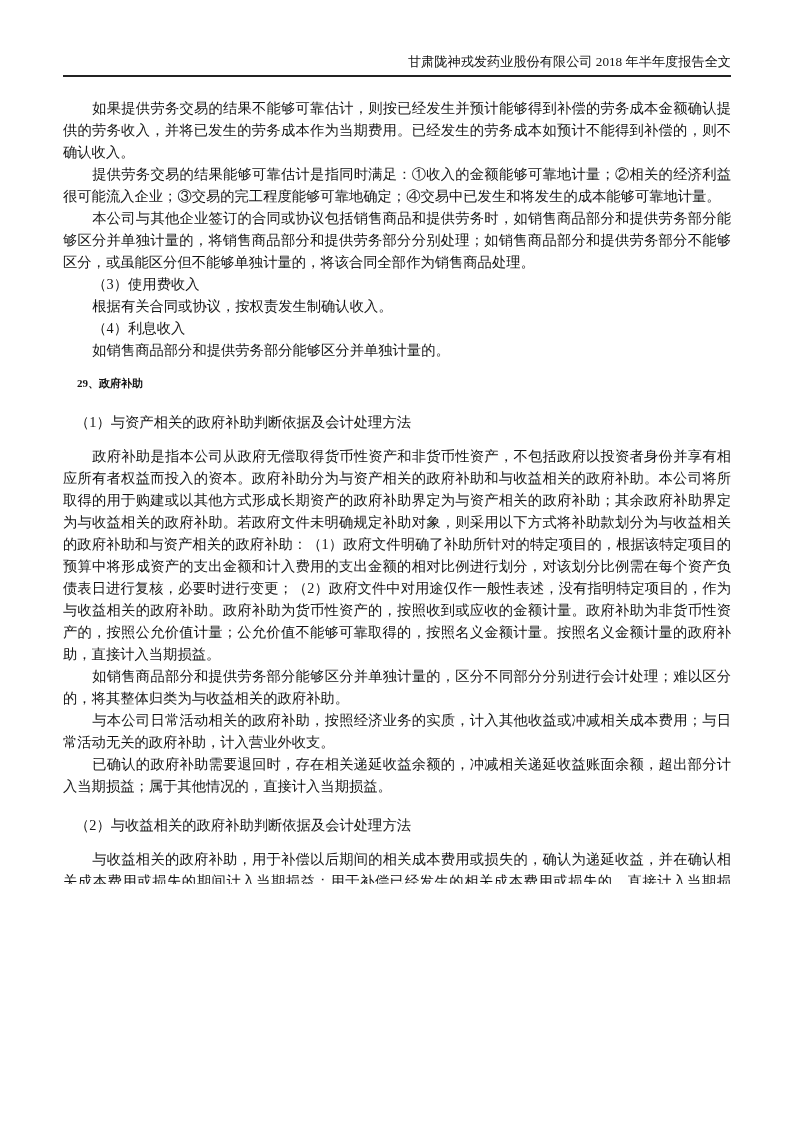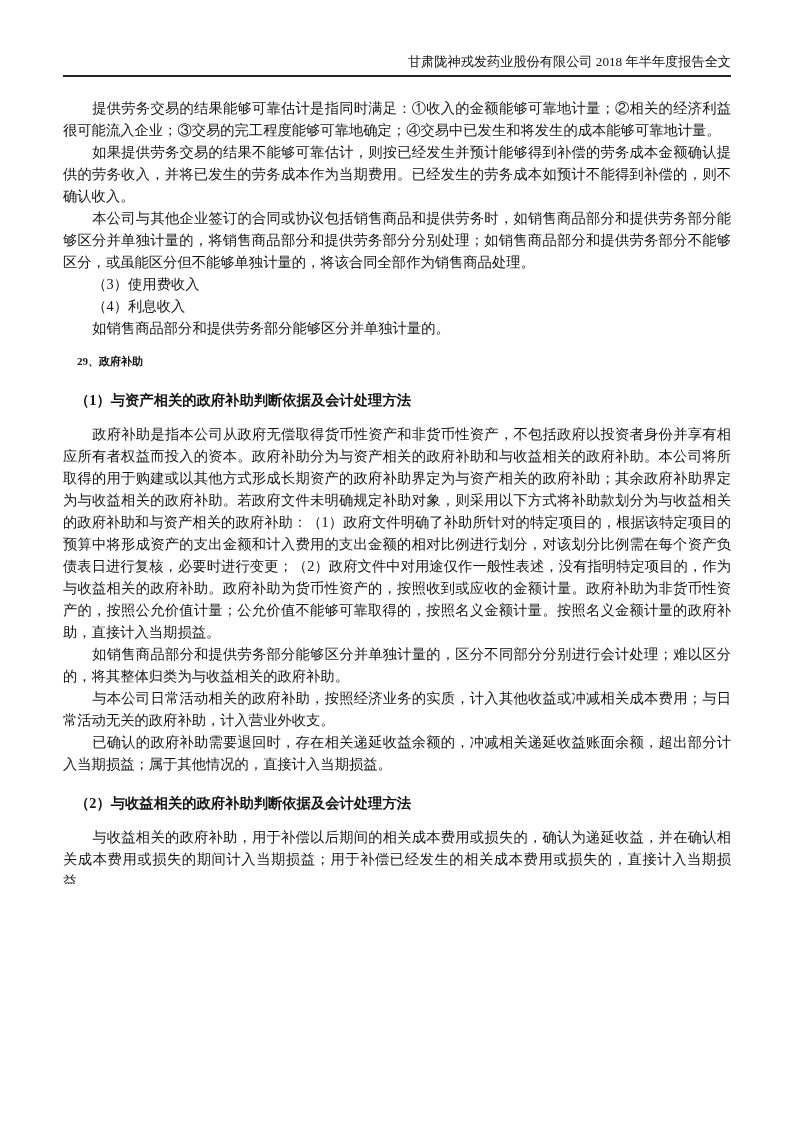--- a/index.html
+++ b/index.html
@@ -37,21 +37,21 @@
     text-indent: 2.05em;
   }
   .h2 {
     font-size: 11px;
     font-weight: bold;
     margin: 11px 0 0 14px;
     line-height: 22px;
   }
   .h3 {
     font-size: 14.3px;
-    font-weight: bold;
+    font-weight: normal;
     margin: 17px 0 12px 12px;
     line-height: 22px;
   }
   .page-number {
     position: absolute;
     top: 1036px;
     right: 68px;
     font-size: 13px;
     line-height: 15px;
   }
@@ -59,24 +59,25 @@
 </head>
 <body>
 
 <div class="page">
 
   <div class="header">
     <span>甘肃陇神戎发药业股份有限公司 2018 年半年度报告全文</span>
   </div>
 
   <main class="content">
+    <p>如果提供劳务交易的结果不能够可靠估计，则按已经发生并预计能够得到补偿的劳务成本金额确认提供的劳务收入，并将已发生的劳务成本作为当期费用。已经发生的劳务成本如预计不能得到补偿的，则不确认收入。</p>
     <p>提供劳务交易的结果能够可靠估计是指同时满足：①收入的金额能够可靠地计量；②相关的经济利益很可能流入企业；③交易的完工程度能够可靠地确定；④交易中已发生和将发生的成本能够可靠地计量。</p>
-    <p>如果提供劳务交易的结果不能够可靠估计，则按已经发生并预计能够得到补偿的劳务成本金额确认提供的劳务收入，并将已发生的劳务成本作为当期费用。已经发生的劳务成本如预计不能得到补偿的，则不确认收入。</p>
     <p>本公司与其他企业签订的合同或协议包括销售商品和提供劳务时，如销售商品部分和提供劳务部分能够区分并单独计量的，将销售商品部分和提供劳务部分分别处理；如销售商品部分和提供劳务部分不能够区分，或虽能区分但不能够单独计量的，将该合同全部作为销售商品处理。</p>
     <p>（3）使用费收入</p>
+    <p>根据有关合同或协议，按权责发生制确认收入。</p>
     <p>（4）利息收入</p>
     <p>如销售商品部分和提供劳务部分能够区分并单独计量的。</p>
 
     <h2 class="h2">29、政府补助</h2>
 
     <h3 class="h3">（1）与资产相关的政府补助判断依据及会计处理方法</h3>
 
     <p>政府补助是指本公司从政府无偿取得货币性资产和非货币性资产，不包括政府以投资者身份并享有相应所有者权益而投入的资本。政府补助分为与资产相关的政府补助和与收益相关的政府补助。本公司将所取得的用于购建或以其他方式形成长期资产的政府补助界定为与资产相关的政府补助；其余政府补助界定为与收益相关的政府补助。若政府文件未明确规定补助对象，则采用以下方式将补助款划分为与收益相关的政府补助和与资产相关的政府补助：（1）政府文件明确了补助所针对的特定项目的，根据该特定项目的预算中将形成资产的支出金额和计入费用的支出金额的相对比例进行划分，对该划分比例需在每个资产负债表日进行复核，必要时进行变更；（2）政府文件中对用途仅作一般性表述，没有指明特定项目的，作为与收益相关的政府补助。政府补助为货币性资产的，按照收到或应收的金额计量。政府补助为非货币性资产的，按照公允价值计量；公允价值不能够可靠取得的，按照名义金额计量。按照名义金额计量的政府补助，直接计入当期损益。</p>
     <p>如销售商品部分和提供劳务部分能够区分并单独计量的，区分不同部分分别进行会计处理；难以区分的，将其整体归类为与收益相关的政府补助。</p>
     <p>与本公司日常活动相关的政府补助，按照经济业务的实质，计入其他收益或冲减相关成本费用；与日常活动无关的政府补助，计入营业外收支。</p>

